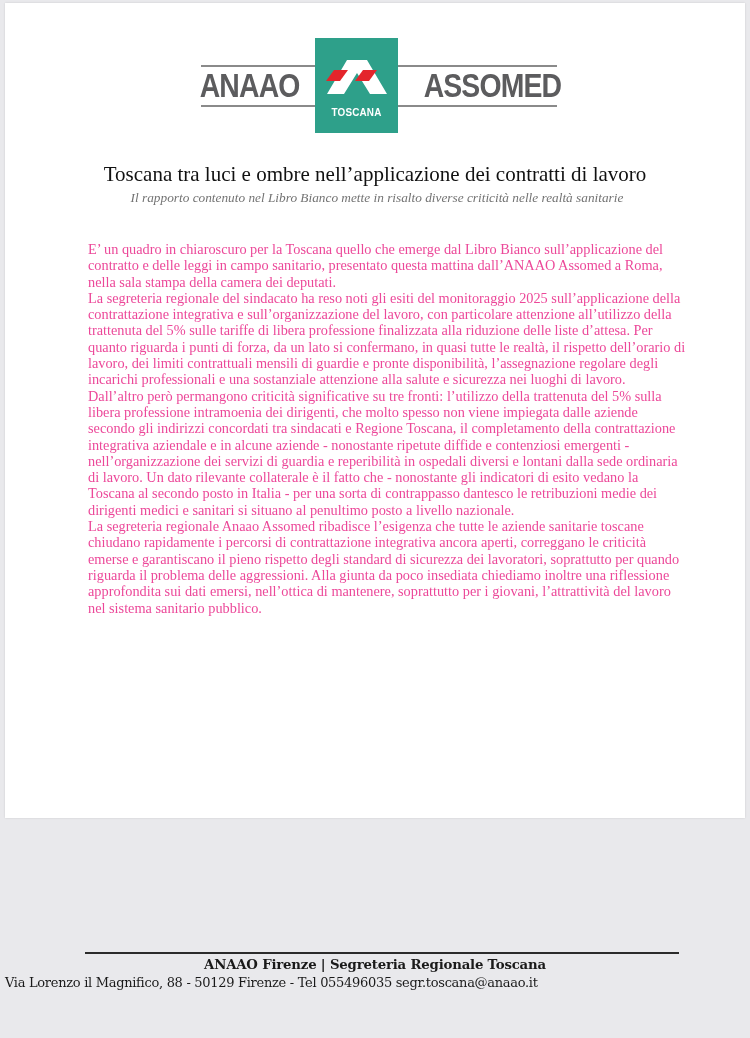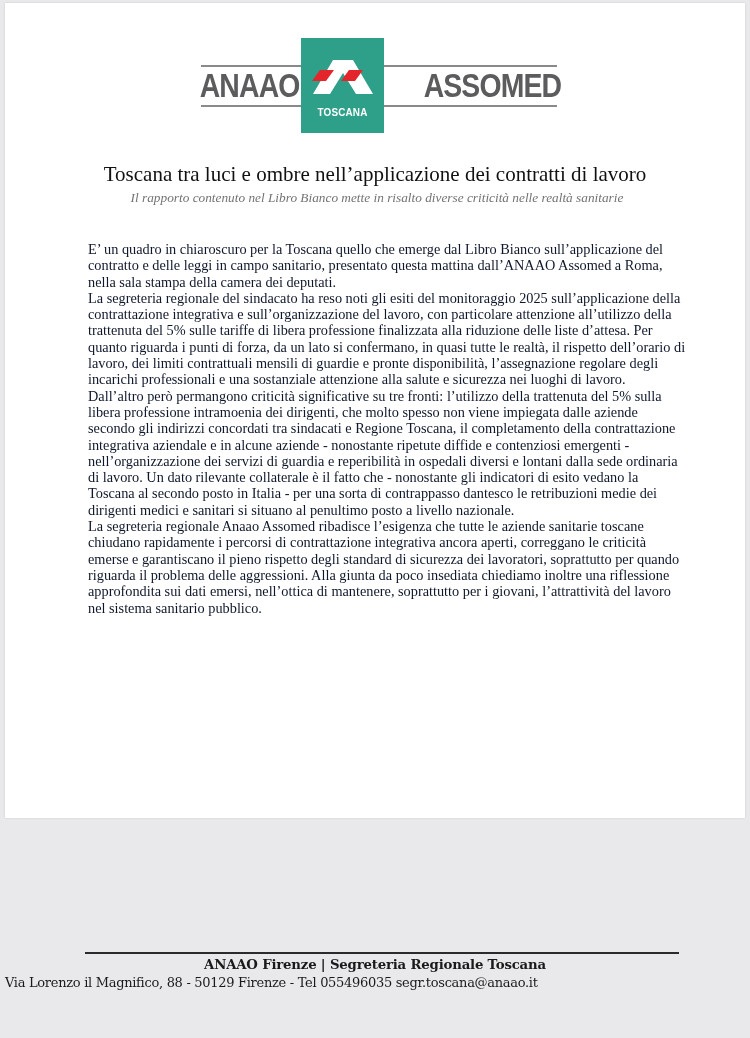--- a/index.html
+++ b/index.html
@@ -41,21 +41,21 @@
     color: #5c5c5e;
     letter-spacing: -1px;
     transform: scaleX(0.86);
     background: #fff;
     padding: 0 2px;
   }
   .logo .word.left { left: -3px; transform-origin: left center; }
   .logo .word.right { right: -6px; transform-origin: right center; }
   .logo .badge {
     position: absolute;
-    left: 100px; top: 0;
+    left: 114px; top: 0;
     width: 83px; height: 95px;
     background: #2ea08a;
   }
   .logo .badge svg { position: absolute; left: 0; top: 0; }
   .logo .badge .sub {
     position: absolute;
     left: 0; right: 0; top: 68px;
     text-align: center;
     font-family: "Liberation Sans", "DejaVu Sans", sans-serif;
     font-weight: bold;
@@ -82,21 +82,21 @@
     line-height: 17px;
     color: #737373;
   }
   
   .body {
     position: absolute;
     left: 83px; top: 238px;
     width: 600px;
     font-size: 14.3px;
     line-height: 16.3px;
-    color: #0f172a;
+    color: #ec4899;
   }
   .body p { margin: 0; }
   
   .footer-rule {
     position: absolute;
     left: 80px; top: 949px;
     width: 594px; height: 2px;
     background: #2b2b2b;
   }
   .footer-org {

